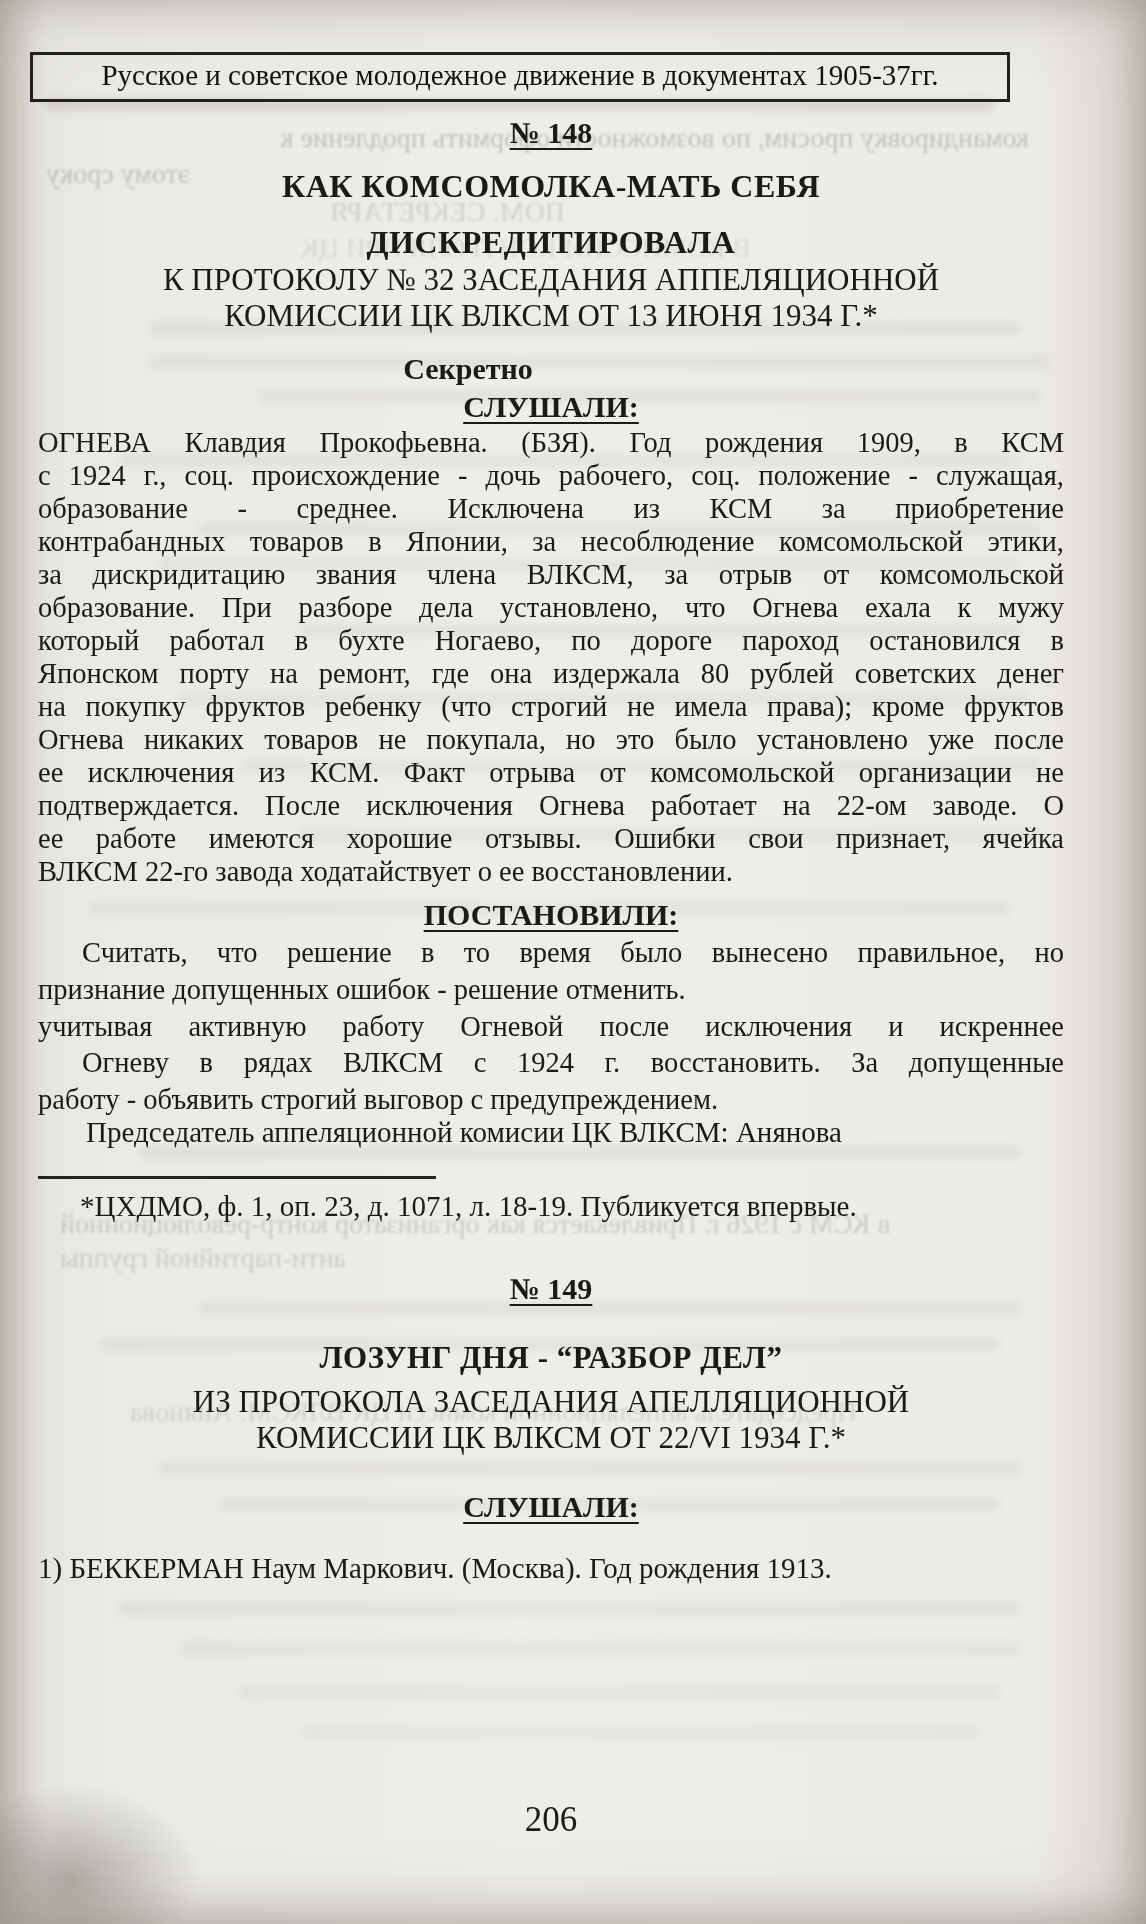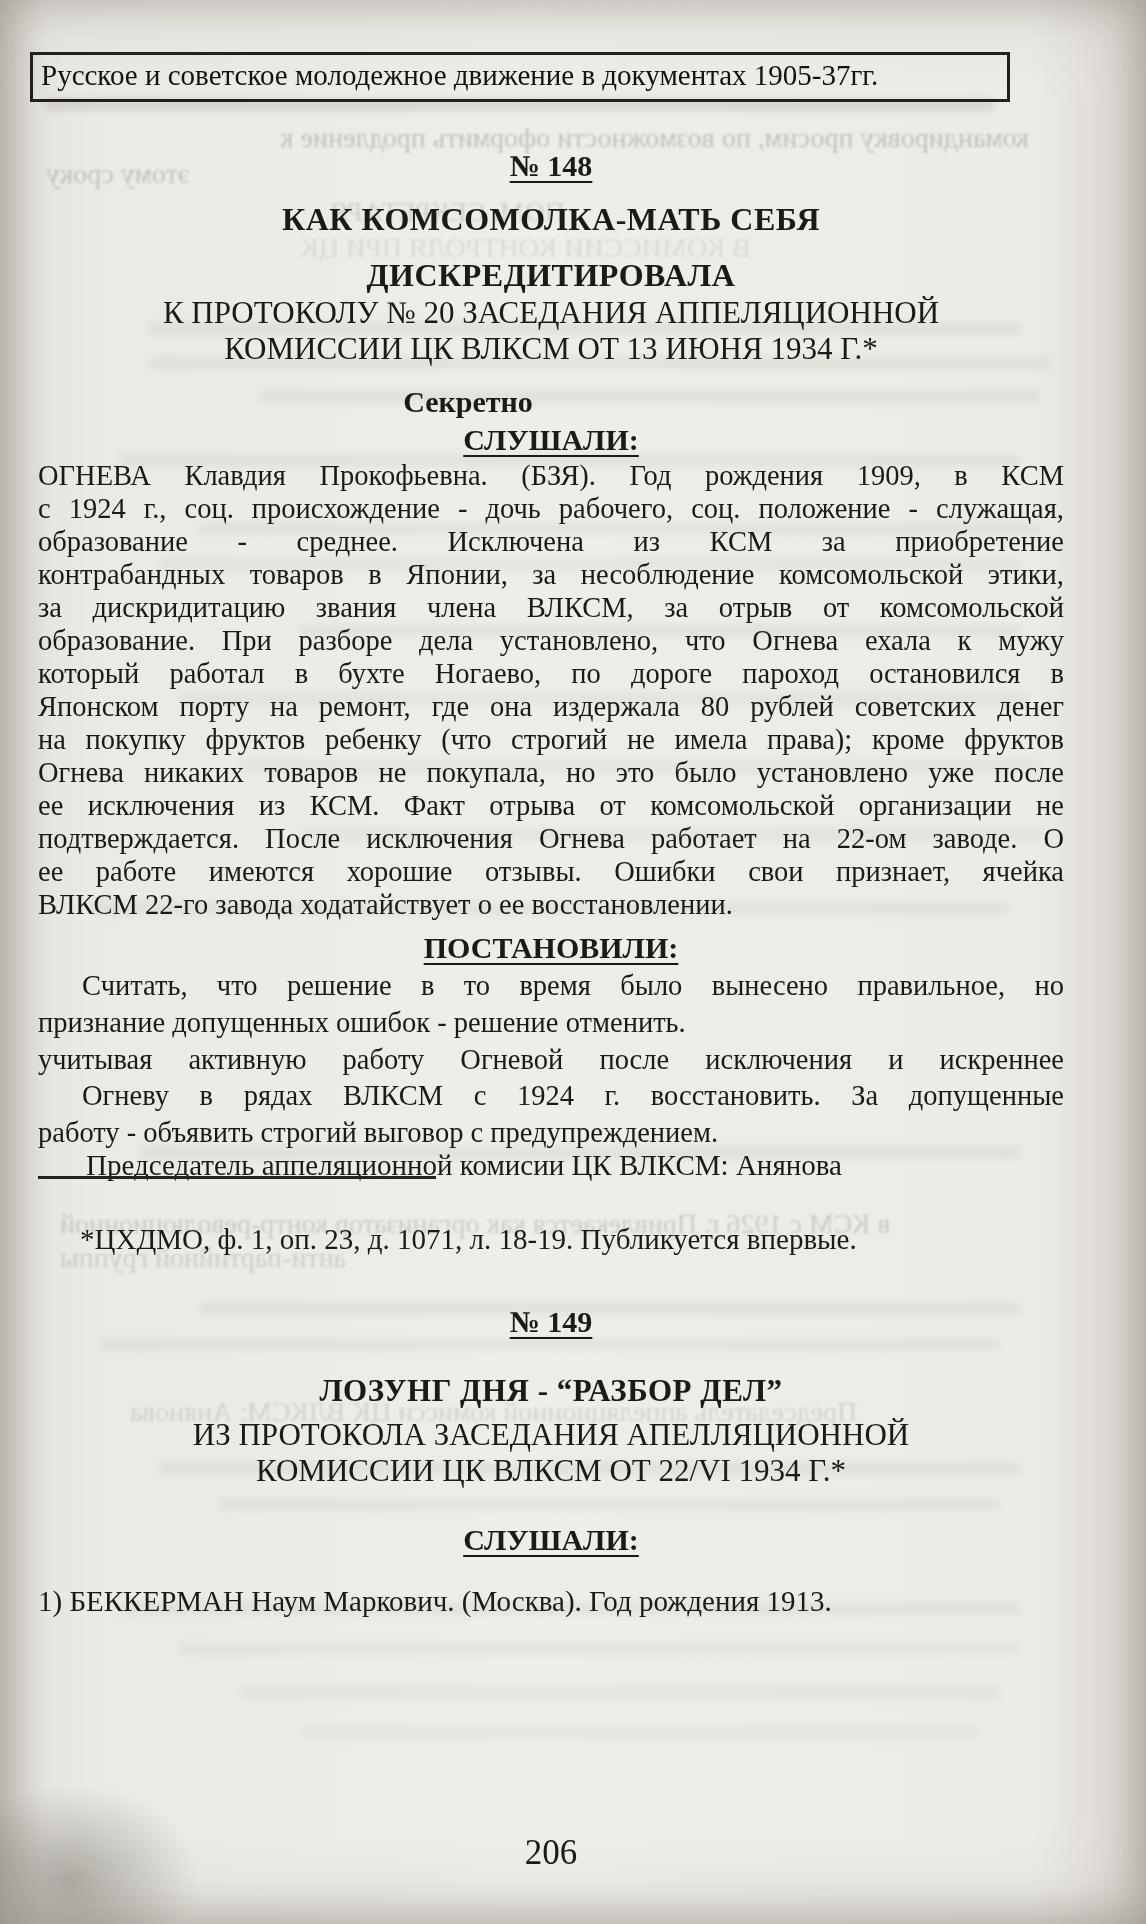--- a/index.html
+++ b/index.html
@@ -42,25 +42,25 @@
     border-radius: 4px;
     height: 13px;
     pointer-events: none;
   }
   
   .content { position: absolute; inset: 0; z-index: 2; }
   .header-box {
     position: absolute; left: 30px; top: 52px; width: 958px;
     border: 3px solid #23211d;
     padding: 4px 8px 7px;
-    text-align: left;
+    text-align: center;
     font-size: 29px;
     color: #141311;
   }
-  .col { position: absolute; left: 38px; width: 1026px; margin-top: 33px; }
+  .col { position: absolute; left: 38px; width: 1026px; }
   .center { text-align: center; }
   .bold { font-weight: bold; }
   .uline {
     text-decoration: underline;
     text-decoration-thickness: 2px;
     text-underline-offset: 5px;
   }
   .h-num { font-size: 30px; }
   .h-title { font-size: 32px; letter-spacing: .5px; }
   .h-sub { font-size: 31px; }
@@ -122,21 +122,21 @@
     <div class="header-box">
       <span>Русское и советское молодежное движение в документах 1905-37гг.</span>
     </div>
 
     <div class="col center h-num bold" style="top:116px">
       <span class="uline">№ 148</span>
     </div>
 
     <div class="col center h-title bold" style="top:168px">КАК КОМСОМОЛКА-МАТЬ СЕБЯ</div>
     <div class="col center h-title bold" style="top:224px">ДИСКРЕДИТИРОВАЛА</div>
-    <div class="col center h-sub" style="top:262px">К ПРОТОКОЛУ № 20 ЗАСЕДАНИЯ АППЕЛЯЦИОННОЙ</div>
+    <div class="col center h-sub" style="top:262px">К ПРОТОКОЛУ № 32 ЗАСЕДАНИЯ АППЕЛЯЦИОННОЙ</div>
     <div class="col center h-sub" style="top:298px">КОМИССИИ ЦК ВЛКСМ ОТ 13 ИЮНЯ 1934 Г.*</div>
 
     <div class="col bold" style="top:352px; width:860px; text-align:center; font-size:30px">Секретно</div>
 
     <div class="col center bold" style="top:390px; font-size:30px">
       <span class="uline">СЛУШАЛИ:</span>
     </div>
 
     <div class="col" style="top:426px">
       <div class="body-line j">ОГНЕВА Клавдия Прокофьевна. (БЗЯ). Год рождения 1909, в КСМ</div>

